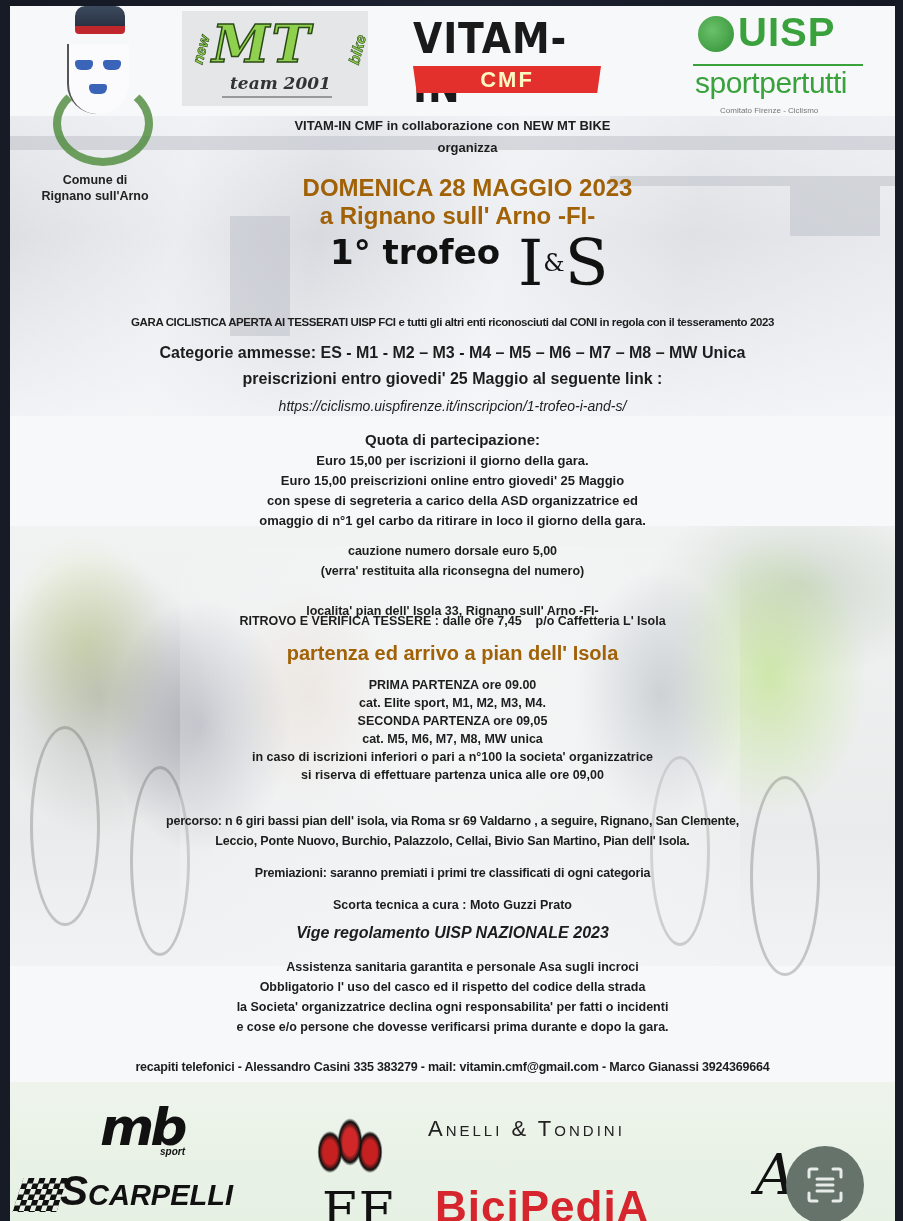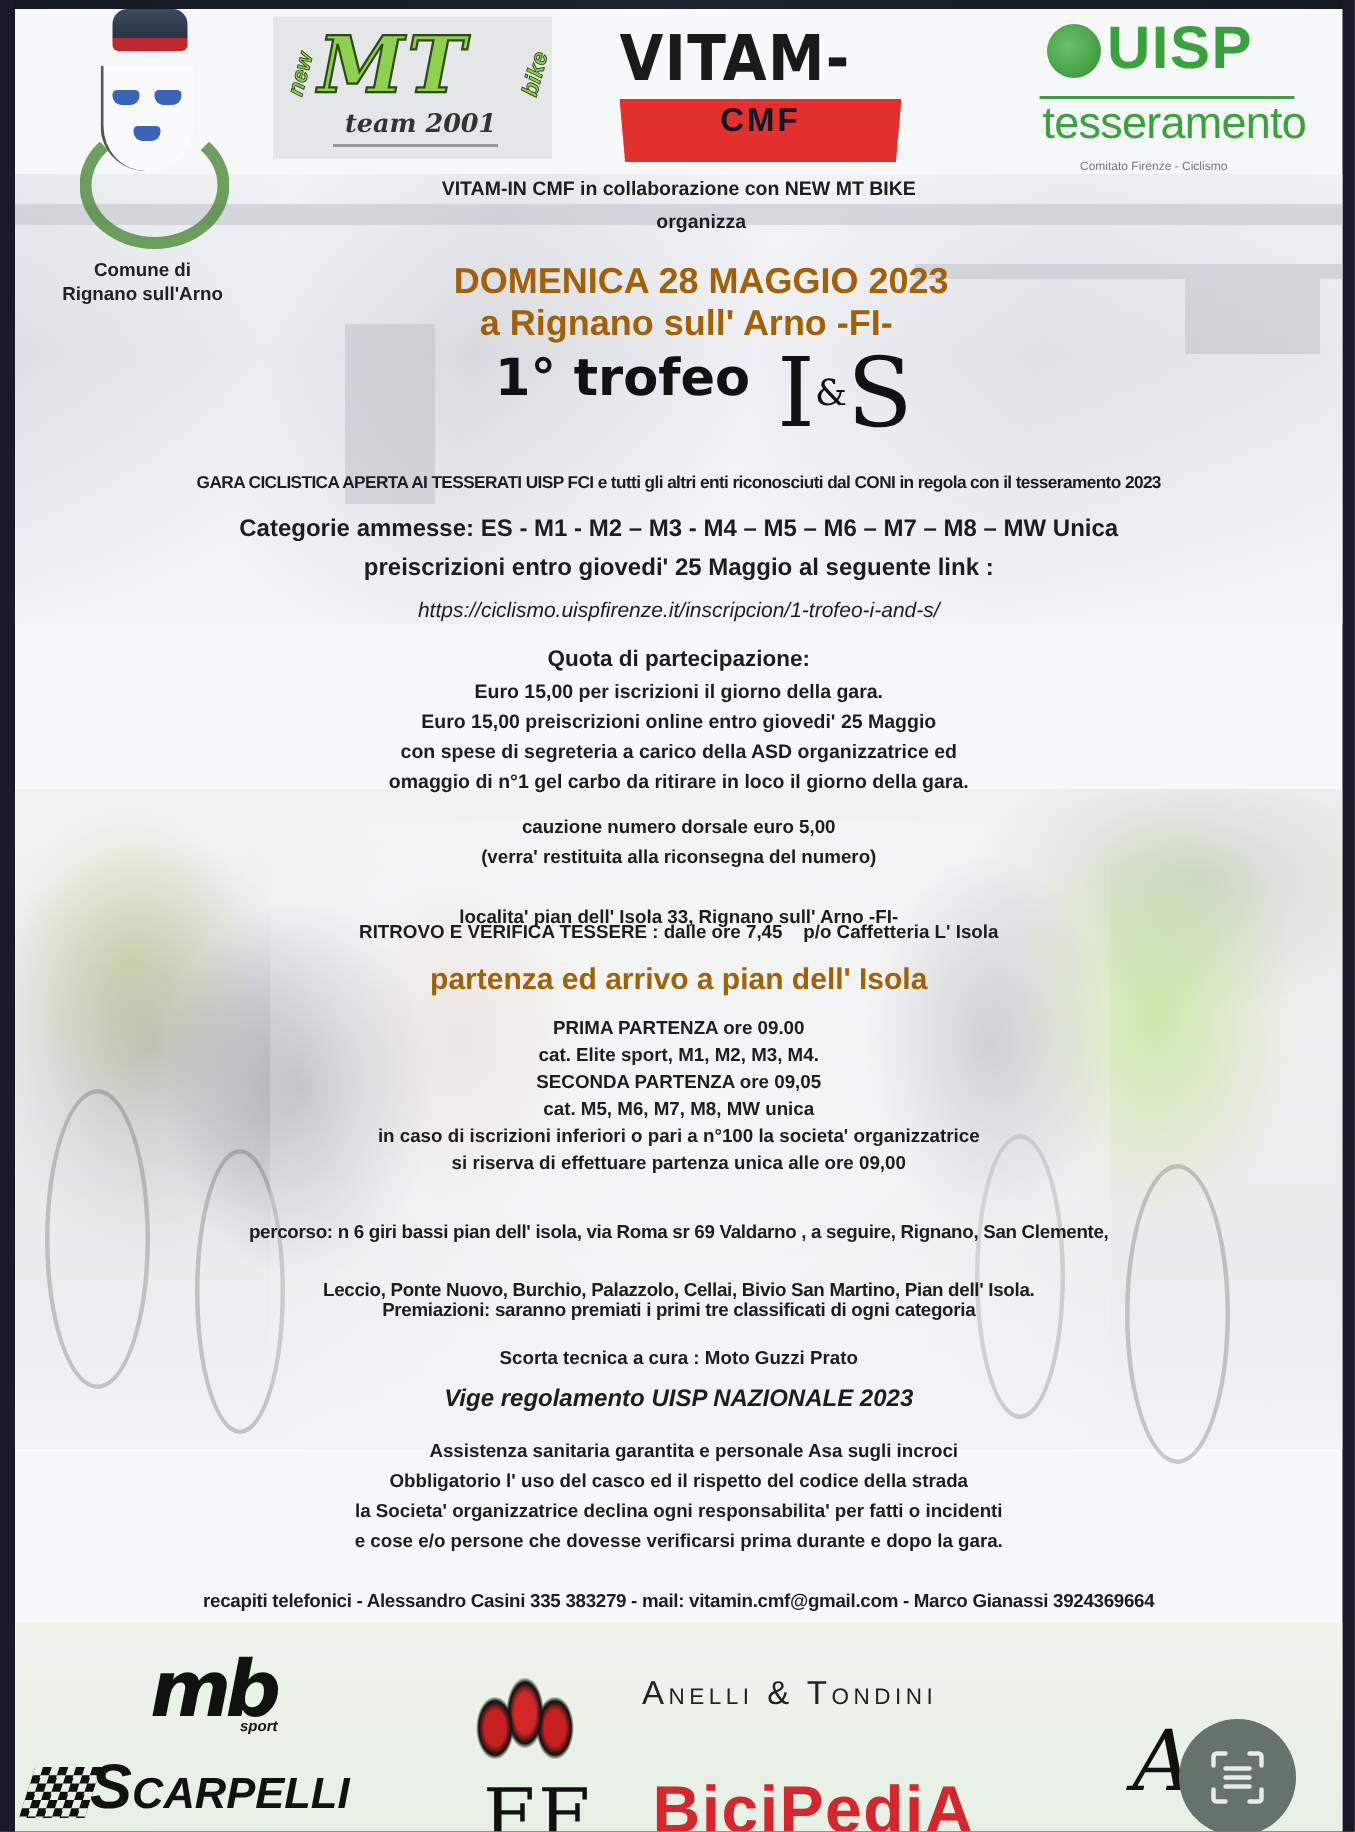--- a/index.html
+++ b/index.html
@@ -49,22 +49,22 @@
       font-weight: bold; font-style: italic; color:#8fd14f; -webkit-text-stroke: 0.6px #2c4a16; }
   .logo-mt .bike { position:absolute; left: 160px; top: 30px; transform: rotate(-75deg); font-size: 15px;
       font-weight: bold; font-style: italic; color:#8fd14f; -webkit-text-stroke: 0.6px #2c4a16; }
   .logo-mt .team { position:absolute; left: 48px; top: 62px; font-size: 17px; font-style: italic; color:#333;
       font-family: "DejaVu Serif", serif; font-weight: bold; }
   .logo-mt .tiny { position:absolute; left: 40px; top: 85px; width: 110px; height: 2px; background:#999; }
 
   .logo-vitam { position:absolute; left: 398px; top: 8px; width: 200px; height: 80px; }
   .logo-vitam .vt { position:absolute; left: 5px; top: 0; font-size: 42px; font-weight: 900; color:#1a1a1a;
       letter-spacing: 1px; font-family: "DejaVu Sans", sans-serif; transform: scaleX(0.9); transform-origin: left; }
-  .logo-vitam .ribbon { position:absolute; left: 5px; top: 52px; width: 188px; height: 42px; background:#e3302c;
-      clip-path: polygon(0 0, 100% 0, 98% 100%, 2% 100%); color:#0f172a; text-align:center;
+  .logo-vitam .ribbon { position:absolute; left: 5px; top: 52px; width: 188px; height: 27px; background:#e3302c;
+      clip-path: polygon(0 0, 100% 0, 98% 100%, 2% 100%); color:#fef9c3; text-align:center;
       font-size: 22px; font-weight: 900; line-height: 27px; letter-spacing: 2px; }
 
   .logo-uisp { position:absolute; left: 680px; top: 4px; width: 190px; height: 110px; color:#3aa23c; }
   .logo-uisp .globe { position:absolute; left: 8px; top: 6px; width: 36px; height: 36px; border-radius:50%;
       background: radial-gradient(circle at 40% 40%, #6bc16a, #2f8f32); }
   .logo-uisp .uisp { position:absolute; left: 48px; top: 0px; font-size: 40px; font-weight: 900; letter-spacing: 1px; }
   .logo-uisp .rule { position:absolute; left: 3px; top: 54px; width: 170px; height: 2px; background:#3aa23c; }
   .logo-uisp .spt { position:absolute; left: 5px; top: 56px; font-size: 30px; letter-spacing: -0.5px; }
   .logo-uisp .sub { position:absolute; left: 30px; top: 96px; font-size: 8px; color:#777; }
 
@@ -152,21 +152,21 @@
 
   <div class="logo-vitam">
     <span class="vt">VITAM-IN</span>
     <div class="ribbon">CMF</div>
   </div>
 
   <div class="logo-uisp">
     <div class="globe"></div>
     <span class="uisp">UISP</span>
     <div class="rule"></div>
-    <span class="spt">tesseramento</span>
+    <span class="spt">sportpertutti</span>
     <span class="sub">Comitato Firenze - Ciclismo</span>
   </div>
 
   <div class="line b" style="top:112px;font-size:13px;">VITAM-IN CMF in collaborazione con NEW MT BIKE</div>
   <div class="line b" style="top:134px;font-size:13px;padding-left:30px;">organizza</div>
 
   <div class="line b red" style="top:168px;font-size:24px;padding-left:30px;">DOMENICA 28 MAGGIO 2023</div>
   <div class="line b red" style="top:196px;font-size:24px;padding-left:10px;">a Rignano sull' Arno -FI-</div>
 
   <div class="trofeo">1° trofeo</div>
@@ -191,21 +191,21 @@
   <div class="line b red" style="top:636px;font-size:20px;">partenza ed arrivo a pian dell' Isola</div>
 
   <div class="line" style="top:672px;font-size:12.5px;font-weight:600;">PRIMA PARTENZA ore 09.00</div>
   <div class="line" style="top:690px;font-size:12.5px;font-weight:600;">cat. Elite sport, M1, M2, M3, M4.</div>
   <div class="line" style="top:708px;font-size:12.5px;font-weight:600;">SECONDA PARTENZA ore 09,05</div>
   <div class="line" style="top:726px;font-size:12.5px;font-weight:600;">cat. M5, M6, M7, M8, MW unica</div>
   <div class="line" style="top:744px;font-size:12.5px;font-weight:600;">in caso di iscrizioni inferiori o pari a n°100 la societa' organizzatrice</div>
   <div class="line" style="top:762px;font-size:12.5px;font-weight:600;">si riserva di effettuare partenza unica alle ore 09,00</div>
 
   <div class="line" style="top:808px;font-size:12.5px;font-weight:600;letter-spacing:-0.2px;">percorso: n 6 giri bassi pian dell' isola, via Roma sr 69 Valdarno , a seguire, Rignano, San  Clemente,</div>
-  <div class="line" style="top:828px;font-size:12.5px;font-weight:600;letter-spacing:-0.2px;margin-top:19px;">Leccio, Ponte Nuovo, Burchio, Palazzolo, Cellai, Bivio San Martino, Pian dell' Isola.</div>
+  <div class="line" style="top:828px;font-size:12.5px;font-weight:600;letter-spacing:-0.2px;">Leccio, Ponte Nuovo, Burchio, Palazzolo, Cellai, Bivio San Martino, Pian dell' Isola.</div>
 
   <div class="line" style="top:860px;font-size:12.5px;font-weight:600;letter-spacing:-0.2px;">Premiazioni: saranno premiati i primi tre classificati di ogni categoria</div>
   <div class="line" style="top:892px;font-size:12.5px;font-weight:600;">Scorta tecnica a cura : Moto Guzzi Prato</div>
   <div class="line b it" style="top:918px;font-size:16px;">Vige regolamento UISP NAZIONALE 2023</div>
 
   <div class="line" style="top:954px;font-size:12.5px;font-weight:600;padding-left:20px;">Assistenza sanitaria garantita e personale Asa sugli incroci</div>
   <div class="line" style="top:974px;font-size:12.5px;font-weight:600;text-align:center;">Obbligatorio l' uso del casco ed il rispetto del codice della strada</div>
   <div class="line" style="top:994px;font-size:12.5px;font-weight:600;">la Societa' organizzatrice declina ogni responsabilita' per fatti o incidenti</div>
   <div class="line" style="top:1014px;font-size:12.5px;font-weight:600;">e cose e/o persone che dovesse verificarsi prima durante e dopo la gara.</div>
 

